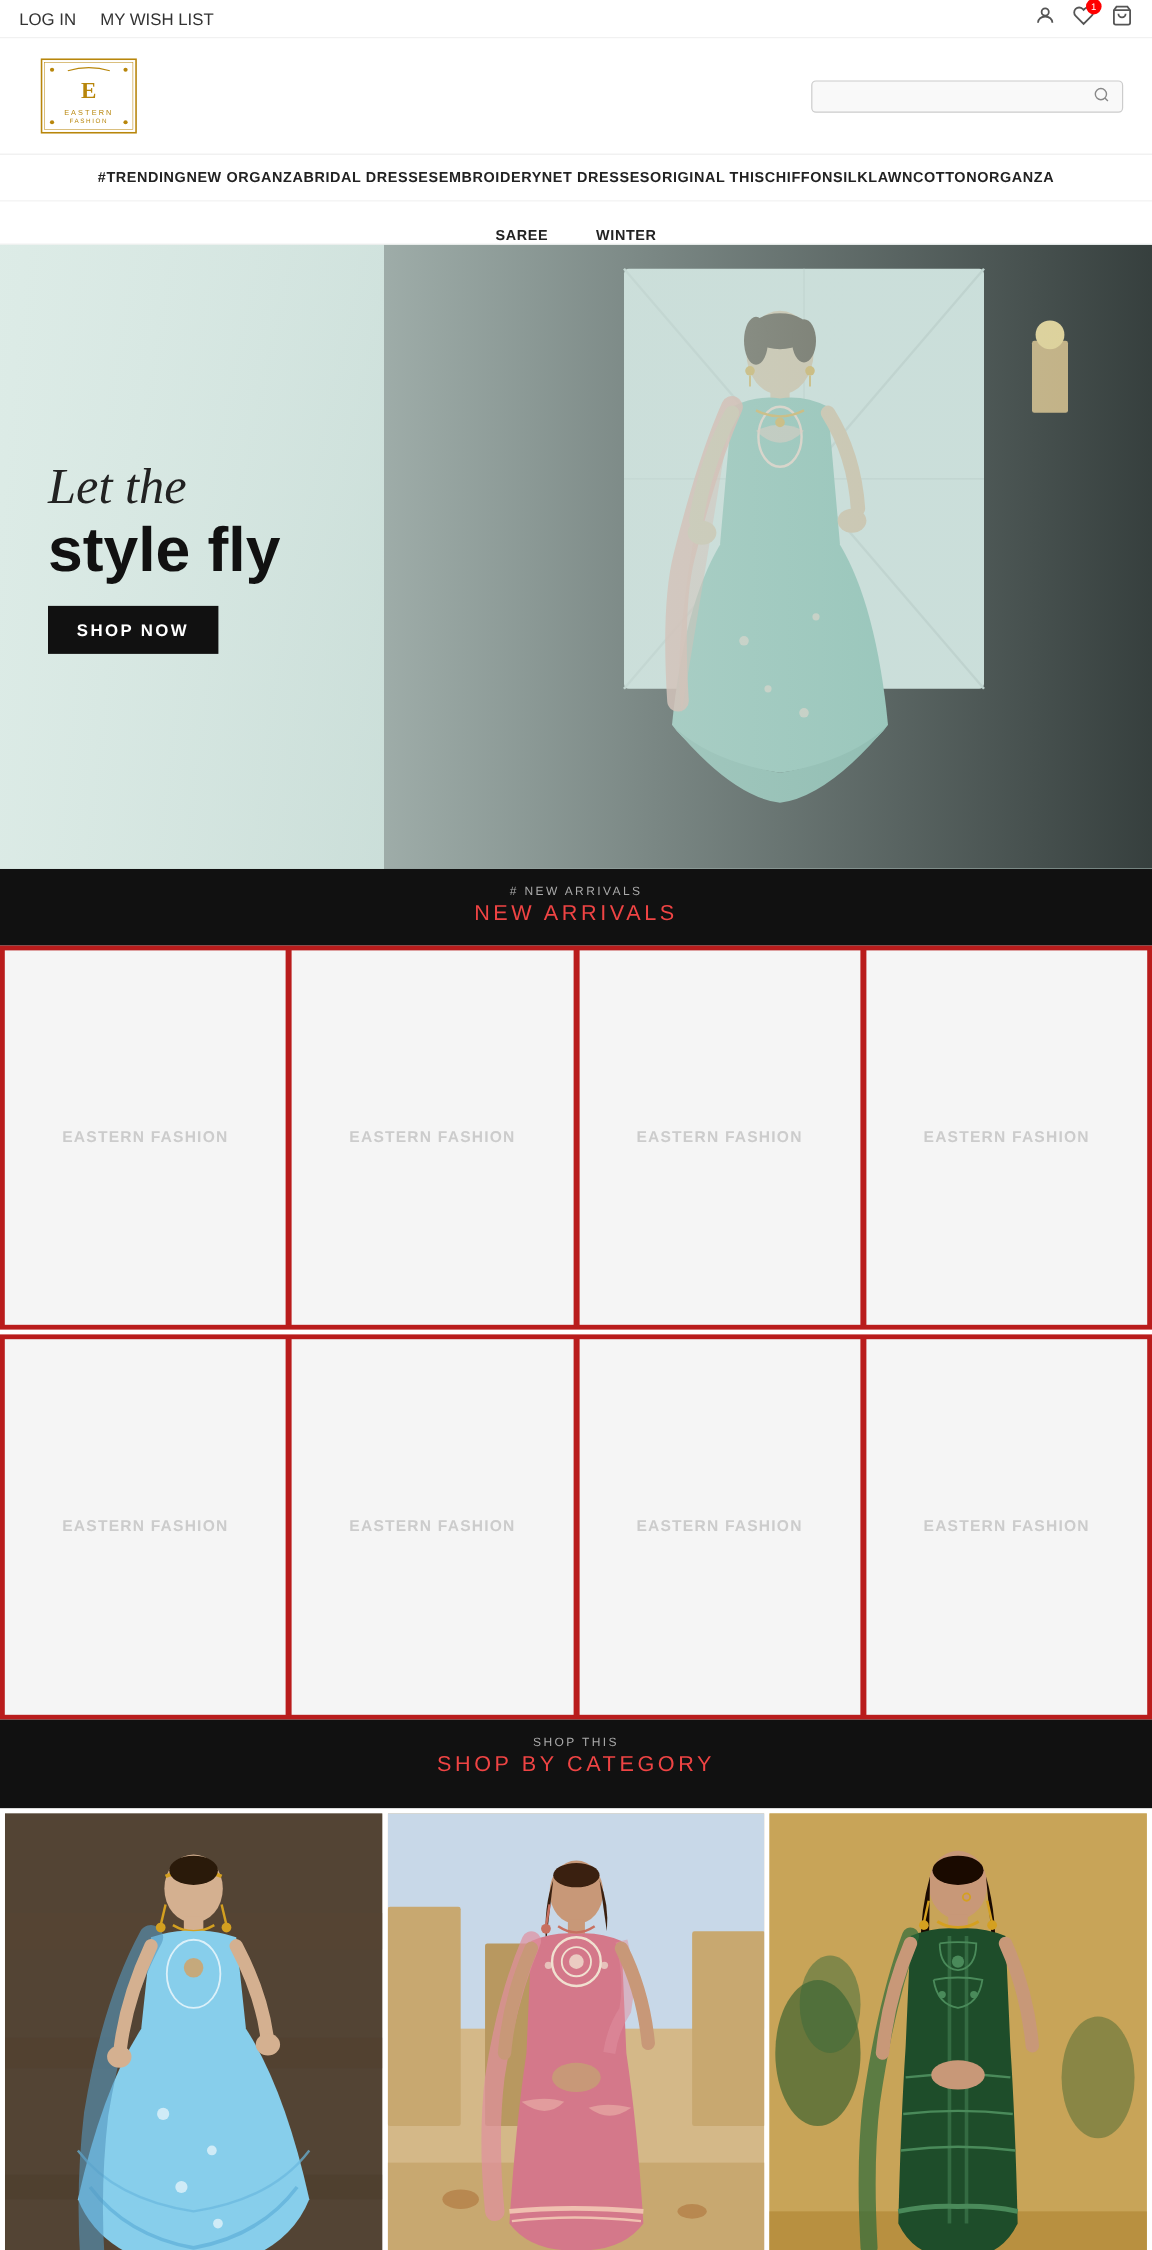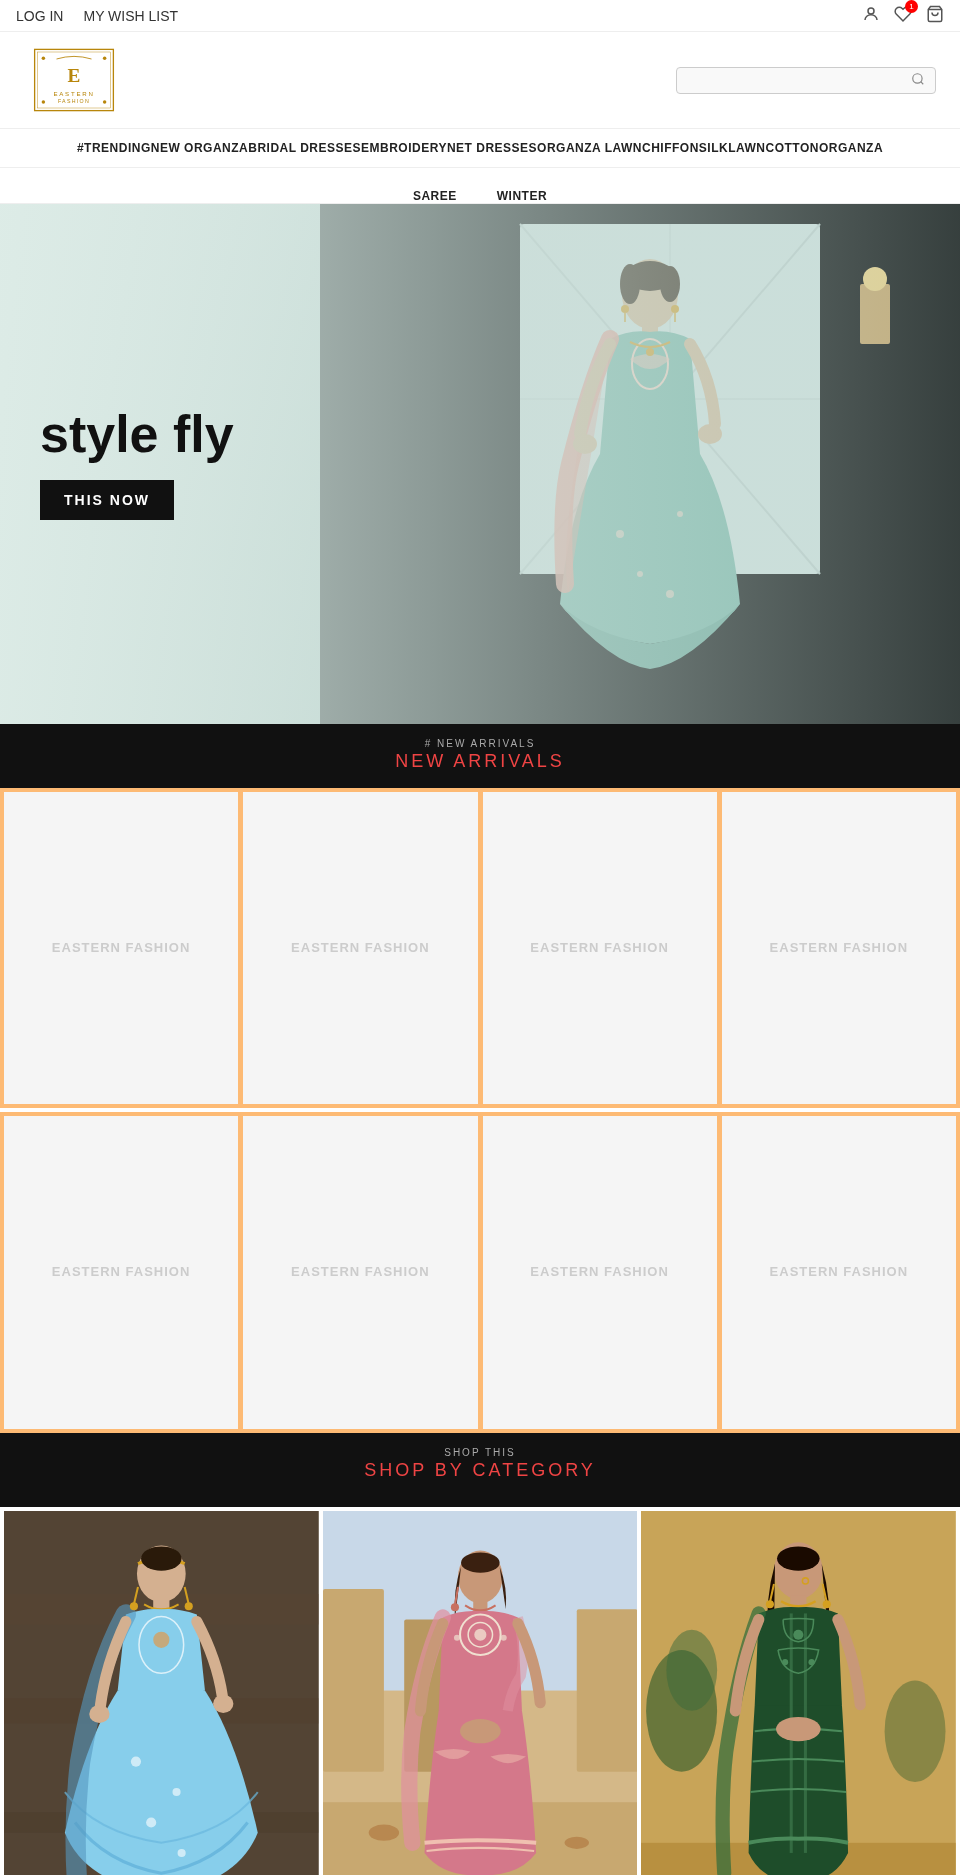--- a/index.html
+++ b/index.html
@@ -201,21 +201,21 @@
       font-weight: 400;
       margin-top: 2px;
       margin-bottom: 10px;
     }
 
     
     .product-grid {
       display: grid;
       grid-template-columns: repeat(4, 1fr);
       gap: 5px;
-      background: #fdba74;
+      background: #b91c1c;
       padding: 4px;
     }
     .product-card {
       background: #f5f5f5;
       aspect-ratio: 3/4;
       display: flex;
       align-items: center;
       justify-content: center;
       position: relative;
       overflow: hidden;
@@ -321,21 +321,21 @@
     </span>
   </div>
 </div>
 
 <nav class="nav-primary">
   <a>#TRENDING</a>
   <a>NEW ORGANZA</a>
   <a>BRIDAL DRESSES</a>
   <a>EMBROIDERY</a>
   <a>NET DRESSES</a>
-  <a>ORGANZA LAWN</a>
+  <a>ORIGINAL THIS</a>
   <a>CHIFFON</a>
   <a>SILK</a>
   <a>LAWN</a>
   <a>COTTON</a>
   <a>ORGANZA</a>
 </nav>
 
 <nav class="nav-secondary">
   <a>SAREE</a>
   <a>WINTER</a>
@@ -395,22 +395,23 @@
       <ellipse cx="390" cy="230" rx="12" ry="10" fill="#d4b896"></ellipse>
 
       <circle cx="305" cy="105" r="4" fill="#d4a030"></circle>
       <line x1="305" y1="109" x2="305" y2="118" stroke="#d4a030" stroke-width="1.5"></line>
       <circle cx="355" cy="105" r="4" fill="#d4a030"></circle>
       <line x1="355" y1="109" x2="355" y2="118" stroke="#d4a030" stroke-width="1.5"></line>
     </svg>
   </div>
 
   <div class="hero-content" style="z-index:2;">
+    <div class="hero-script">Let the</div>
     <div class="hero-bold">style fly</div>
-    <button class="shop-now-btn">THIS NOW</button>
+    <button class="shop-now-btn">SHOP NOW</button>
   </div>
 </div>
 
 <div class="section-black">
   <div class="section-label-small"># NEW ARRIVALS</div>
   <div class="section-label-main">NEW ARRIVALS</div>
 </div>
 
 <div class="product-grid">
   <div class="product-card">

